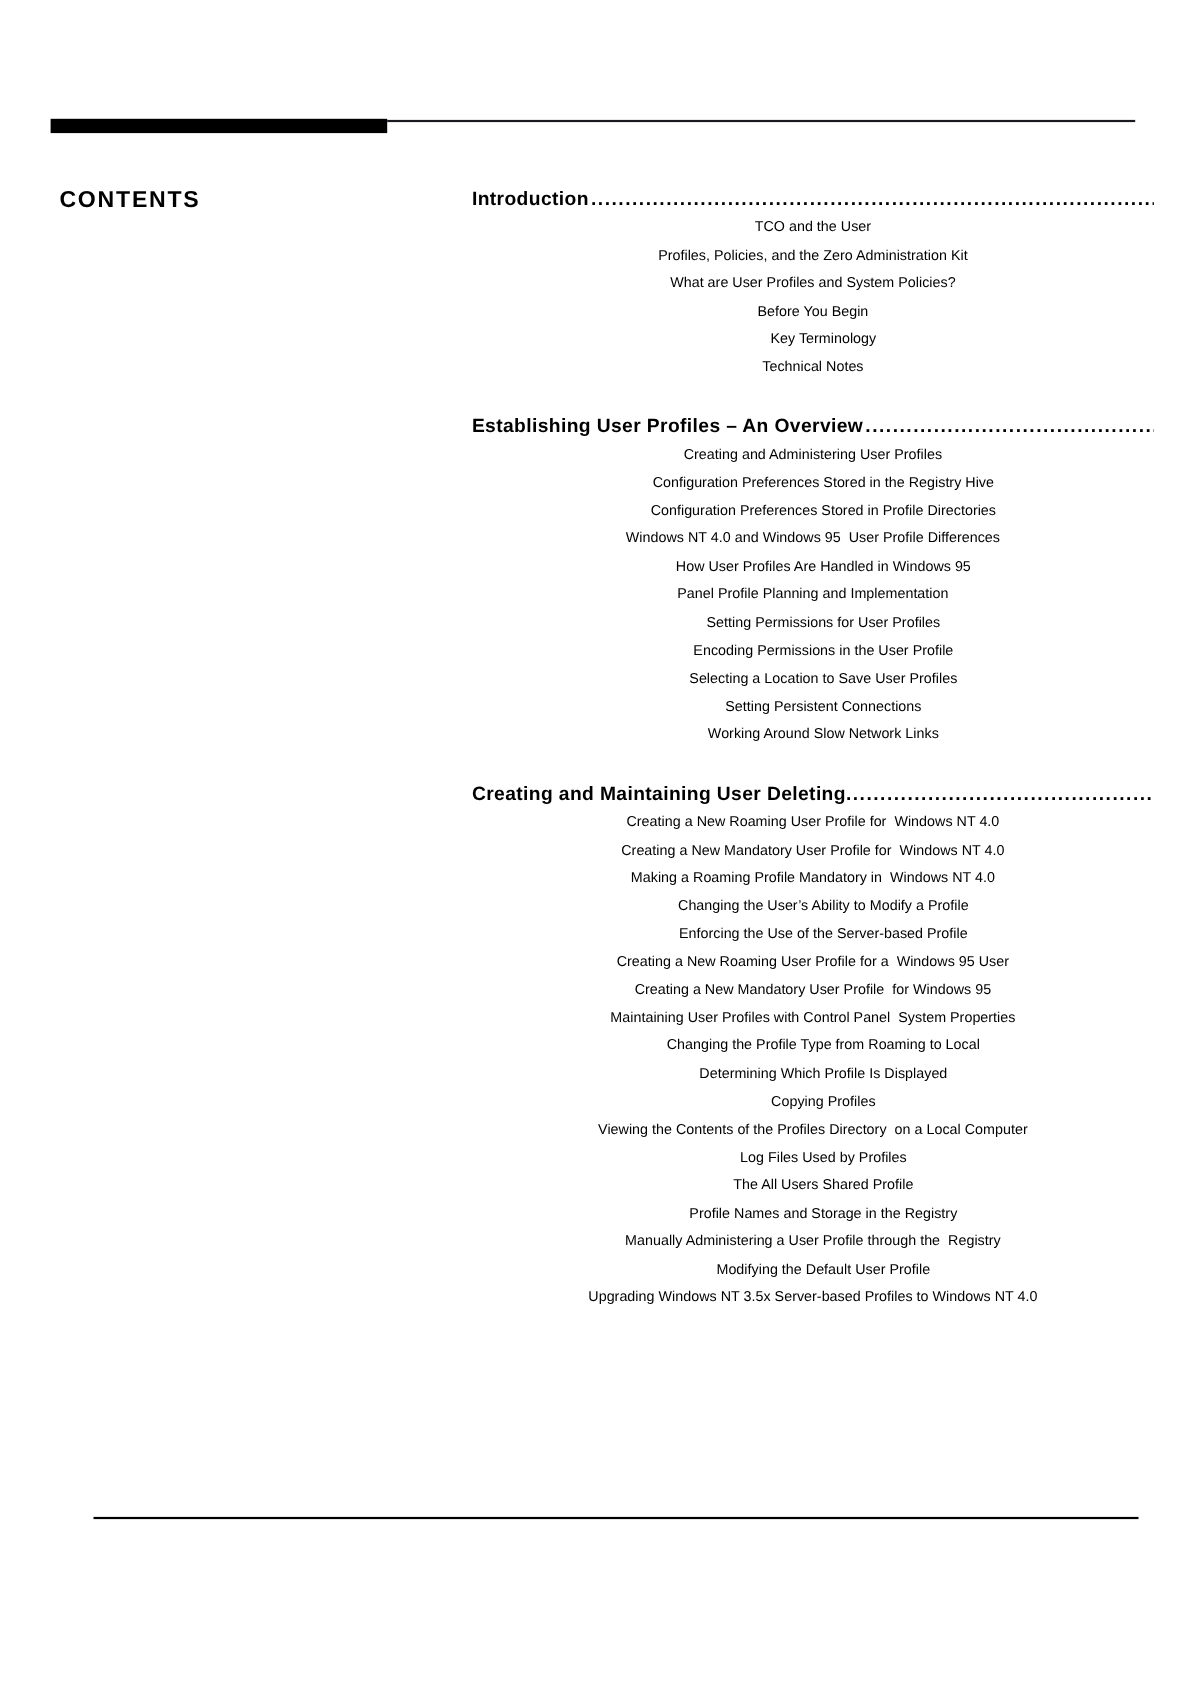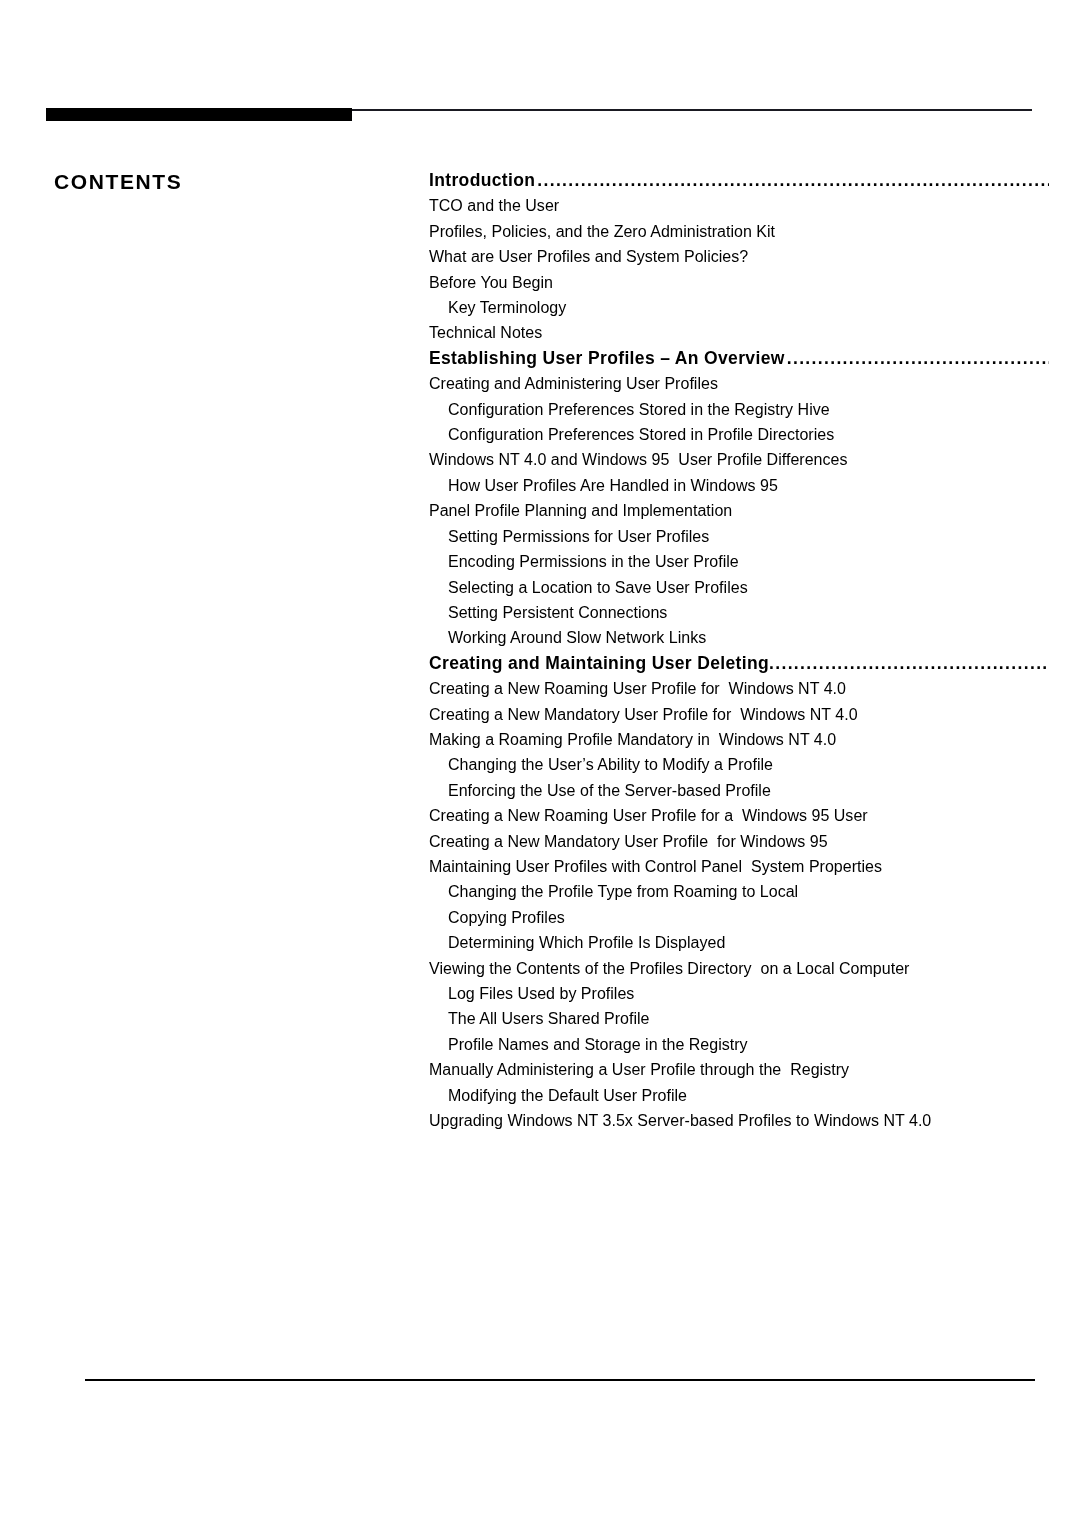--- a/index.html
+++ b/index.html
@@ -12,20 +12,21 @@
     height: 1528px;
     position: relative;
     font-family: "Liberation Sans", sans-serif;
     color: #000000;
     overflow: hidden;
   }
 
   .page {
     position: absolute;
     inset: 0;
+    text-align: center;
   }
 
   
   .header-bar {
     position: absolute;
     left: 46px;
     top: 108px;
     width: 306px;
     height: 13px;
     background: #000000;
@@ -67,20 +68,21 @@
     position: absolute;
     left: 429px;
     top: 168px;
     width: 620px;
   }
 
   .section {
     margin: 0;
   }
   .section + .section {
+    margin-top: 29px;
   }
 
   .sec-head {
     display: flex;
     align-items: baseline;
     font-size: 17.5px;
     font-weight: bold;
     letter-spacing: 0.35px;
     line-height: 25.4px;
     white-space: nowrap;
@@ -96,21 +98,21 @@
     font-size: 17.5px;
     font-weight: bold;
     letter-spacing: 1.35px;
     margin-left: 2px;
   }
   .sec-head.tight .leader {
     margin-left: 0px;
   }
 
   .entry {
-    font-size: 16px;
+    font-size: 13px;
     line-height: 25.4px;
     white-space: pre;
     letter-spacing: 0.02px;
   }
   .entry.lvl1 {
     padding-left: 19px;
   }
   .entry .ital {
   }
 </style>
@@ -161,22 +163,22 @@
         </div>
         <div class="entry">Creating a New Roaming User Profile for  Windows NT 4.0</div>
         <div class="entry">Creating a New Mandatory User Profile for  Windows NT 4.0</div>
         <div class="entry">Making a Roaming Profile Mandatory in  Windows NT 4.0</div>
         <div class="entry lvl1">Changing the User’s Ability to Modify a Profile</div>
         <div class="entry lvl1">Enforcing the Use of the Server-based Profile</div>
         <div class="entry">Creating a New Roaming User Profile for a  Windows 95 User</div>
         <div class="entry">Creating a New Mandatory User Profile  for Windows 95</div>
         <div class="entry">Maintaining User Profiles with Control Panel  System Properties</div>
         <div class="entry lvl1">Changing the Profile Type from Roaming to Local</div>
+        <div class="entry lvl1">Determining Which Profile Is Displayed</div>
         <div class="entry lvl1">Copying Profiles</div>
-        <div class="entry lvl1">Determining Which Profile Is Displayed</div>
         <div class="entry">Viewing the Contents of the Profiles Directory  on a Local Computer</div>
         <div class="entry lvl1">Log Files Used by Profiles</div>
         <div class="entry lvl1">The All Users Shared Profile</div>
         <div class="entry lvl1">Profile Names and Storage in the Registry</div>
         <div class="entry">Manually Administering a User Profile through the  Registry</div>
         <div class="entry lvl1">Modifying the Default User Profile</div>
         <div class="entry"><span>Upgrading Windows NT </span><span class="ital">3.5x</span><span> Server-based Profiles to Windows NT 4.0</span></div>
       </div>
     </div>
 

